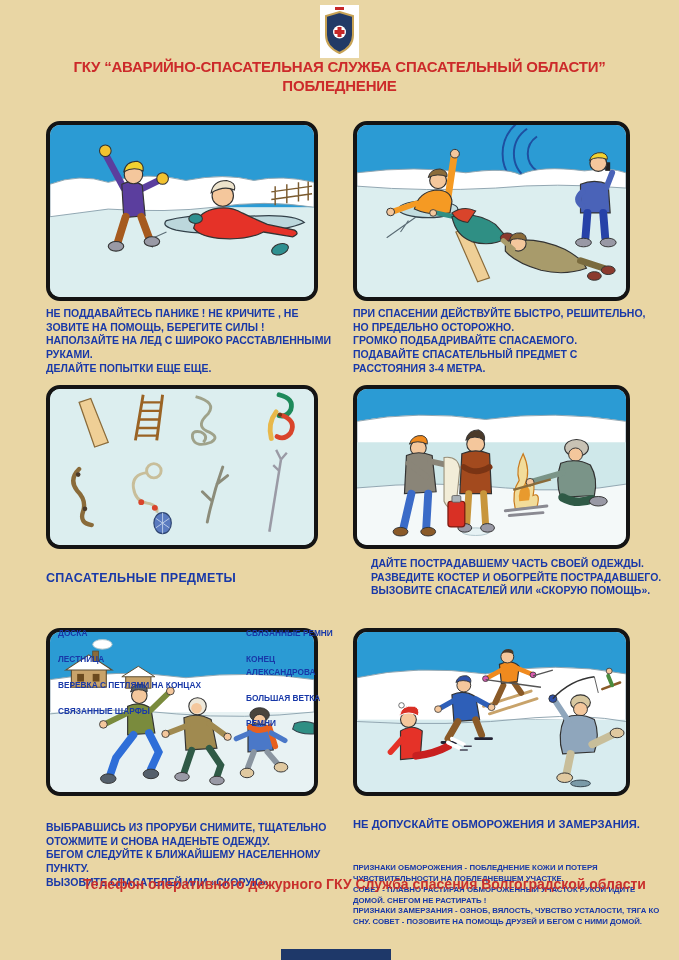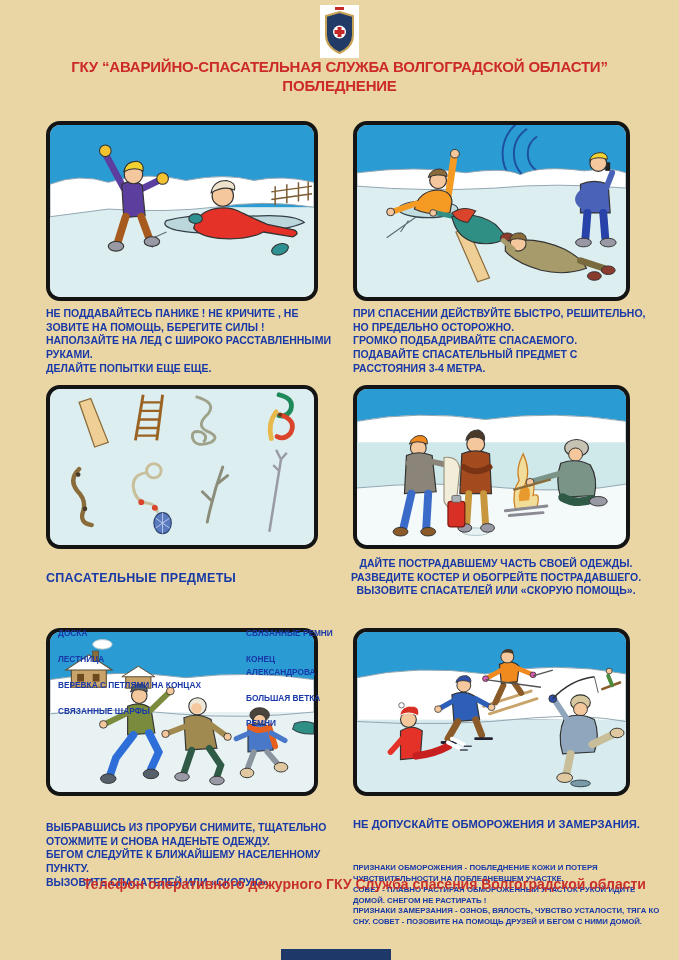--- a/index.html
+++ b/index.html
@@ -18,21 +18,21 @@
   .p2{left:353px;top:121px;width:277px;height:180px;}
   .p3{left:46px;top:385px;width:272px;height:164px;}
   .p4{left:353px;top:385px;width:277px;height:164px;}
   .p5{left:46px;top:628px;width:272px;height:168px;}
   .p6{left:353px;top:628px;width:277px;height:168px;}
   .caption{position:absolute;color:#1838A8;font-weight:bold;font-size:10.5px;line-height:1.3;
            white-space:pre-line;}
   .c1{left:46px;top:307px;width:298px;}
   .c2{left:353px;top:307px;width:304px;}
   .c3{left:46px;top:556px;width:302px;}
-  .c4{left:343px;top:557px;width:306px;text-align:center;}
+  .c4{left:371px;top:557px;width:306px;}
   .c5{left:46px;top:806px;width:300px;margin-top:15px;}
   .c6{left:353px;top:803px;width:314px;}
   .items-title{font-size:12.5px;letter-spacing:0.3px;}
   .items-cols{display:flex;margin-top:3px;}
   .items-col{list-style:none;margin:12px;padding:0;font-size:8.3px;line-height:1.55;}
   .items-col.left{width:184px;}
   .c6-title{font-size:11.2px;}
   .c6-body{font-size:7.8px;line-height:1.4;margin-top:18px;white-space:pre-line;}
   .footer-line{position:absolute;left:0;width:679px;text-align:center;color:#C9302C;font-weight:bold;padding-left:25px;}
   .f1{top:876px;font-size:14px;}
@@ -47,21 +47,21 @@
   <div class="logo">
     <svg viewBox="0 0 39 53" width="39" height="53">
       <rect x="0" y="0" width="39" height="53" fill="#ffffff"></rect>
       <path d="M19.5,7 L33,11 L33,30 Q33,42 19.5,48 Q6,42 6,30 L6,11 Z" fill="#223A66" stroke="#C8A355" stroke-width="2"></path>
       <circle cx="19.5" cy="27" r="6.5" fill="#ffffff"></circle>
       <rect x="17.5" y="22" width="4" height="10" fill="#C62828"></rect>
       <rect x="14.5" y="25" width="10" height="4" fill="#C62828"></rect>
       <rect x="15" y="2" width="9" height="3" fill="#C62828"></rect>
     </svg>
   </div>
-  <div class="title-line title1">ГКУ “АВАРИЙНО-СПАСАТЕЛЬНАЯ СЛУЖБА ВОЛГОГРАДСКОЙ ОБЛАСТИ”</div>
+  <div class="title-line title1">ГКУ “АВАРИЙНО-СПАСАТЕЛЬНАЯ СЛУЖБА СПАСАТЕЛЬНЫЙ ОБЛАСТИ”</div>
   <div class="title-line title2">ПОБЛЕДНЕНИЕ</div>
 
   <div class="panel p1">
     <svg viewBox="0 0 272 180" preserveAspectRatio="none">
       <rect x="0" y="0" width="272" height="90" fill="#2B9BD4"></rect>
       <rect x="0" y="86" width="272" height="94" fill="#DCEEEF"></rect>
       <path d="M0,62 Q30,50 60,60 Q100,48 140,58 Q180,50 210,58 Q240,52 272,60 L272,86 Q220,78 170,86 Q120,92 60,88 Q30,92 0,96 Z" fill="#FFFFFF" stroke="#8FA4B0" stroke-width="1"></path>
       <path d="M232,64 L232,84 M244,62 L244,82 M256,60 L256,80 M266,59 L266,79 M228,70 L270,64 M228,78 L270,72" stroke="#7A5A2E" stroke-width="1.5" fill="none"></path>
       <path d="M120,100 Q150,92 200,96 Q250,92 262,102 Q240,112 200,110 Q160,116 130,110 Q114,106 120,100 Z" fill="#BCD7DC" stroke="#33414A" stroke-width="1.3"></path>
       <path d="M120,112 L98,122 L106,128" stroke="#5A6B74" stroke-width="1.2" fill="none"></path>

